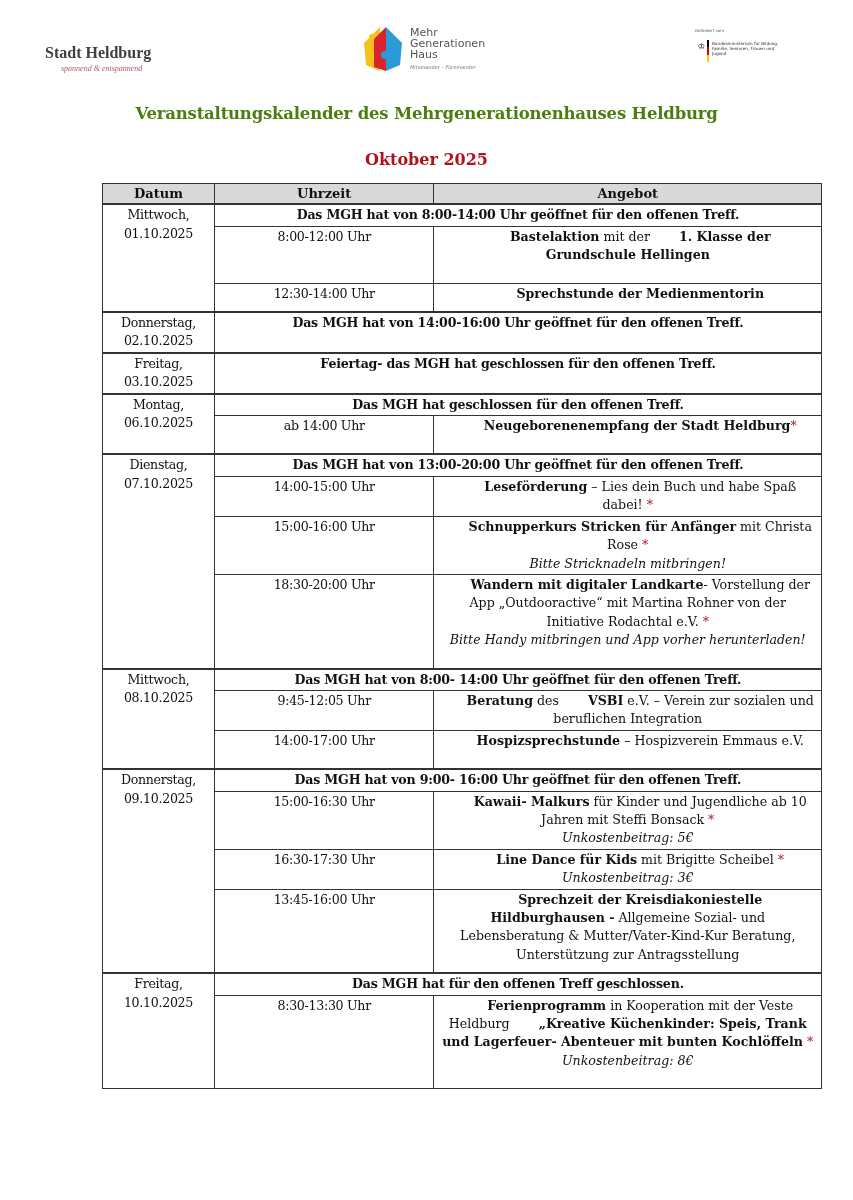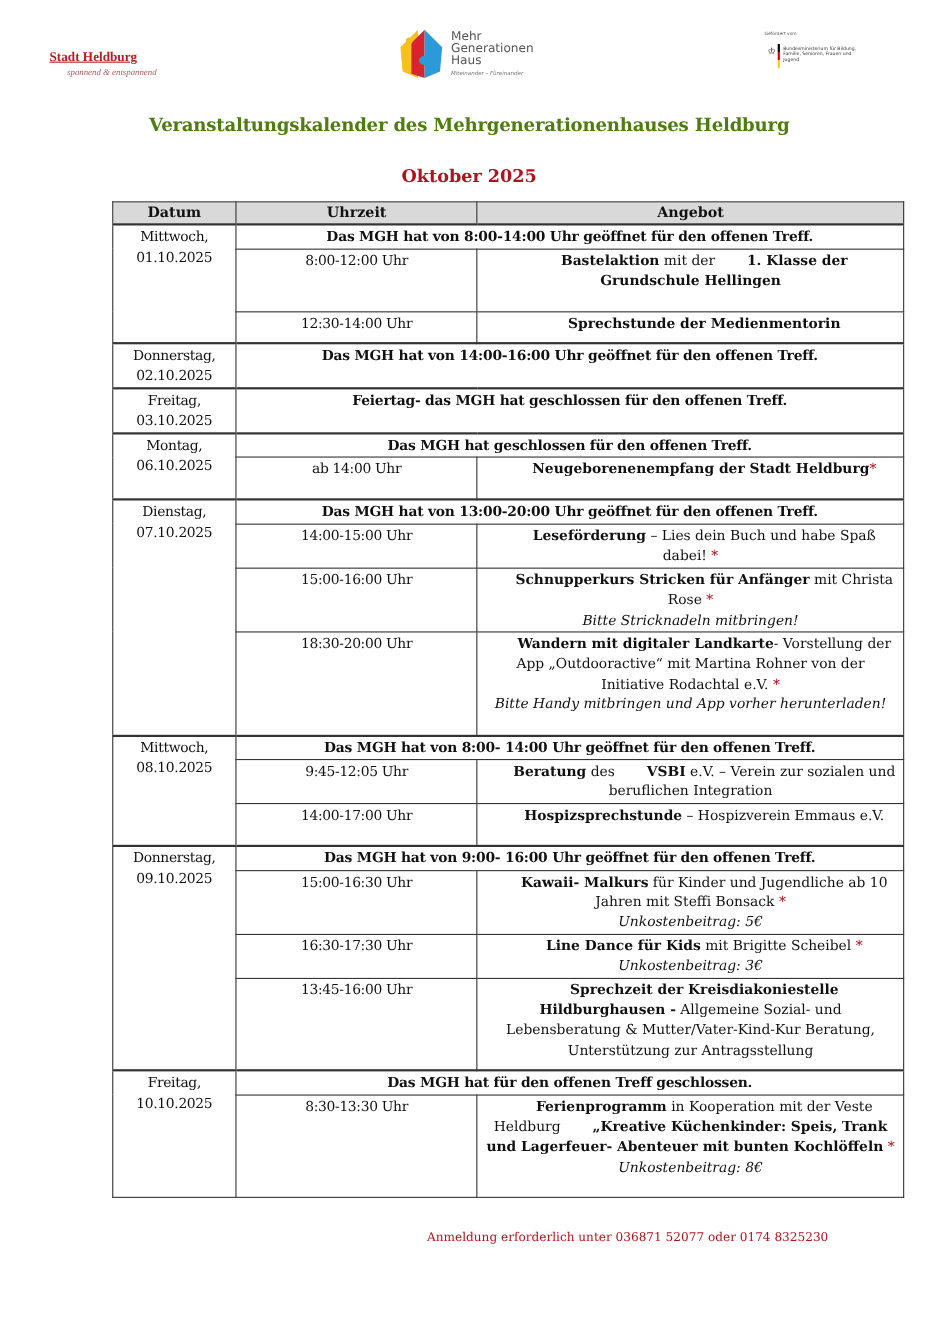--- a/index.html
+++ b/index.html
@@ -1,20 +1,20 @@
 <!DOCTYPE html>
 <html><head>
 <meta charset="utf-8">
 <style>
   html, body { margin:0; padding:0; background:#ffffff; }
   body { width:853px; height:1200px; position:relative; overflow:hidden;
          font-family:"DejaVu Serif", "Liberation Serif", serif; color:#111; }
   .logos { position:absolute; top:0; left:0; width:853px; height:90px; }
   .logo-heldburg { position:absolute; left:45px; top:44px; width:120px; height:34px; }
-  .logo-heldburg .t1 { font-family:"Liberation Serif", serif; font-weight:bold; font-size:12px; color:#b91c1c; white-space:nowrap;text-decoration:underline; }
+  .logo-heldburg .t1 { font-family:"Liberation Serif", serif; font-weight:bold; font-size:16px; color:#404040; white-space:nowrap; }
   .logo-heldburg .t2 { font-family:"Liberation Serif", serif; font-style:italic; font-size:8px; color:#b05a62; margin-left:16px; margin-top:2px; white-space:nowrap; }
   .logo-mgh { position:absolute; left:360px; top:25px; width:150px; height:52px; }
   .logo-mgh svg { position:absolute; left:0; top:0; }
   .logo-mgh .txt { position:absolute; left:50px; top:2px; font-family:"DejaVu Sans", sans-serif; color:#555; font-size:11px; line-height:11px; }
   .logo-mgh .sub { font-size:5px; font-style:italic; color:#777; margin-top:2px; }
   .logo-bmfsfj { position:absolute; left:695px; top:28px; width:95px; height:50px; font-family:"DejaVu Sans", sans-serif; }
   .logo-bmfsfj .gef { font-size:4px; color:#555; }
   .logo-bmfsfj .eagle { position:absolute; left:3px; top:14px; font-size:8px; }
   .logo-bmfsfj .flag { position:absolute; left:12px; top:12px; width:2px; height:22px;
         background:linear-gradient(#000 0 33%, #d00 33% 66%, #fc0 66% 100%); }
@@ -189,14 +189,13 @@
         <td colspan="2" class="open">Das MGH hat für den offenen Treff geschlossen.</td>
       </tr>
       <tr>
         <td class="time">8:30-13:30 Uhr</td>
         <td style="padding-bottom: 18px;"><span class="b">Ferienprogramm</span><span> in Kooperation mit der Veste Heldburg </span><span class="b">„Kreative Küchenkinder: Speis, Trank und Lagerfeuer- Abenteuer mit bunten Kochlöffeln</span> <span class="star">*</span><div class="i">Unkostenbeitrag: 8€</div></td>
       </tr>
     </tbody>
 </table>
 
 <div class="footer">
-  <div>Anmeldung erforderlich unter 036871 52077 oder 0174 8325230</div>
 </div>
 
 </body></html>

